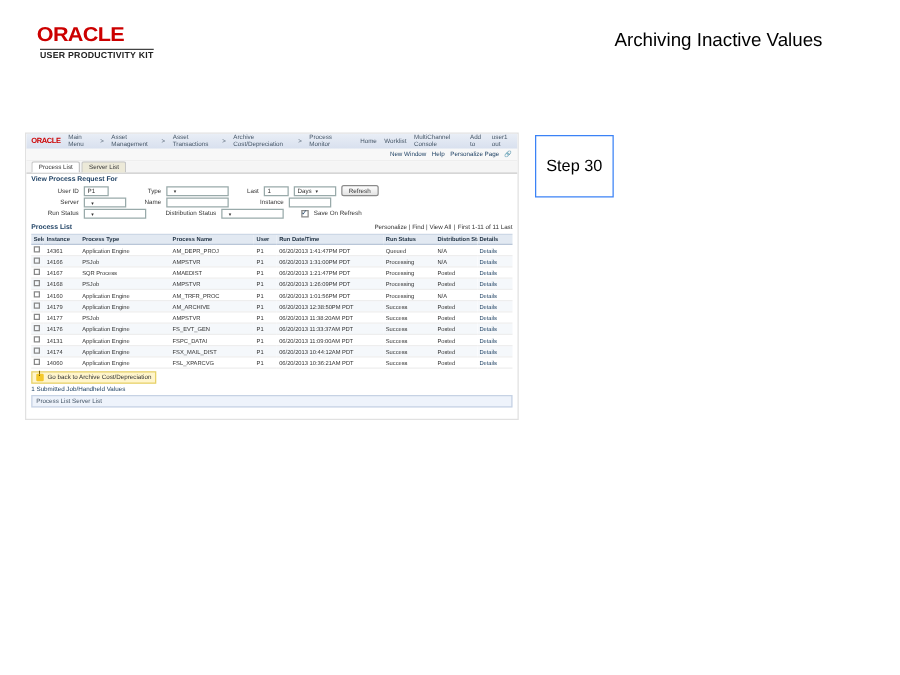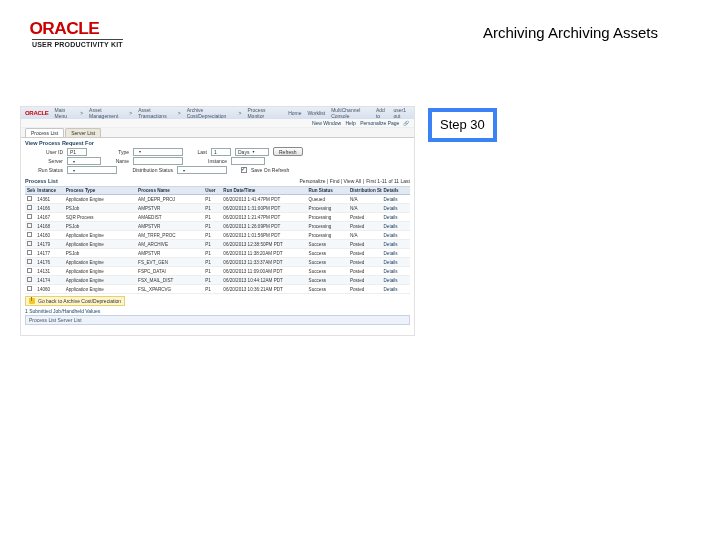--- a/index.html
+++ b/index.html
@@ -8,21 +8,21 @@
 
   
   .header { position: absolute; left: 32px; top: 20px; right: 32px; height: 40px; }
   .logo-box { display: inline-block; }
   .logo-oracle { font-family: Arial, sans-serif; font-weight: 800; color: #c00; font-size: 16px; letter-spacing: -0.5px; transform: scaleX(1.08); display: inline-block; }
   .logo-sub { font-size: 7px; font-weight: 700; letter-spacing: 0.2px; color: #222; border-top: 1px solid #444; margin-top: 1px; padding-top: 1px; }
   .doc-title { position: absolute; right: 30px; top: 4px; font-size: 15px; }
 
   
   .right-col { position: absolute; left: 428px; top: 108px; width: 260px; font-size: 13px; line-height: 1.35; }
-  .step-box { border: 4px solid #3b82f6; padding: 4px 8px; display: inline-block; margin-bottom: 32px; }
+  .step-box { border: 1px solid #3b82f6; padding: 15px 8px; display: inline-block; margin-bottom: 32px; }
   .instruction b { font-weight: 700; }
 
   
   .app { position: absolute; left: 20px; top: 106px; width: 395px; height: 230px; border: 1px solid #e1e1e1; font-size: 5px; color: #333; background: #fff; overflow: hidden; }
   .app-top { background: linear-gradient(#e9eef6, #d8e0ee); height: 12px; display: flex; align-items: center; padding: 0 4px; gap: 6px; color: #456; font-size: 5px; }
   .app-top .logo-sm { color: #c00; font-weight: 800; font-size: 6px; letter-spacing: -0.3px; }
   .app-top .spacer { flex: 1; }
   .app-top .userbox { color: #456; }
   .app-topline2 { text-align: right; font-size: 5px; padding: 1px 4px; background: #f8f8f8; border-bottom: 1px solid #eee; }
   .app-topline2 span.l { margin-left: 3px; color: #246; }
@@ -67,21 +67,21 @@
 </style>
 </head>
 <body>
 <div class="page">
 
 <div class="header">
   <div class="logo-box">
     <div class="logo-oracle">ORACLE</div>
     <div class="logo-sub">USER PRODUCTIVITY KIT</div>
   </div>
-  <div class="doc-title">Archiving Archiving Assets</div>
+  <div class="doc-title">Archiving Inactive Values</div>
 </div>
 
 <div class="right-col">
   <div class="step-box">Step 30</div>
 </div>
 
 <div class="app">
   
   <div class="app-top">
     <span class="logo-sm">ORACLE</span>

